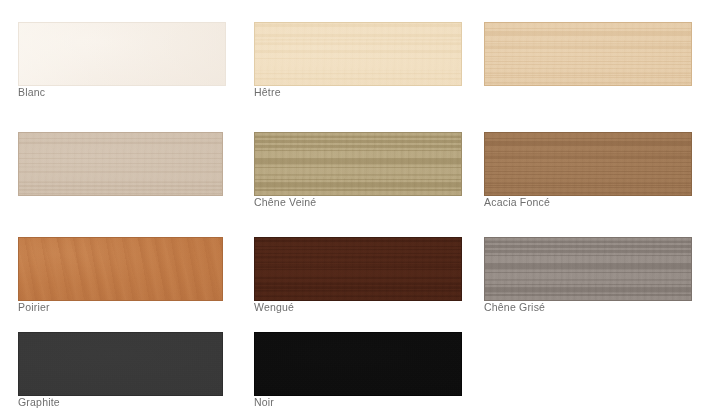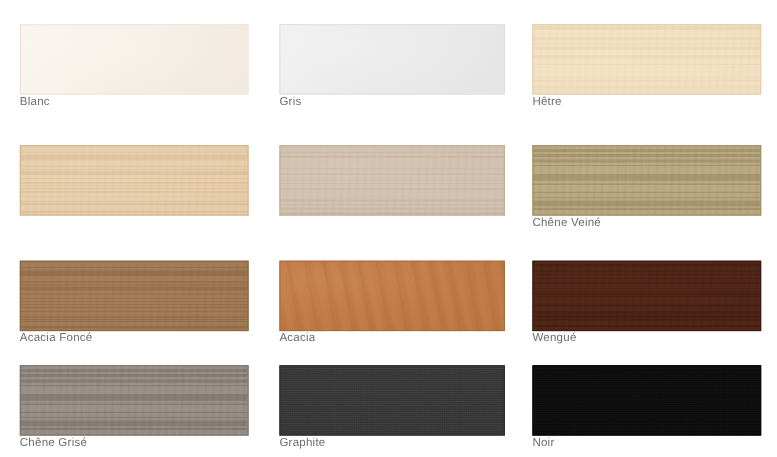--- a/index.html
+++ b/index.html
@@ -53,26 +53,20 @@
 
 <div id="swatch-grid">
 
   <div class="swatch-cell swatch-col1">
     <div class="swatch-chip" style="background: rgb(246, 239, 231); border: 1px solid rgb(236, 228, 218);">
       <div class="grain" style="background-image: linear-gradient(100deg, rgba(251, 247, 241, 0.7) 0%, rgba(246, 239, 231, 0.2) 40%, rgba(239, 230, 219, 0.55) 100%), radial-gradient(120% 90% at 35% 30%, rgba(251, 247, 241, 0.65) 0%, rgba(239, 230, 219, 0.3) 100%); background-blend-mode: normal;"></div>
     </div>
     <div class="swatch-label">Blanc</div>
   </div>
 
-  <div class="swatch-cell swatch-col2">
-    <div class="swatch-chip" style="background: rgb(234, 234, 234); border: 1px solid rgb(222, 222, 222);">
-      <div class="grain" style="background-image: linear-gradient(100deg, rgba(243, 243, 243, 0.7) 0%, rgba(234, 234, 234, 0.2) 40%, rgba(226, 226, 226, 0.55) 100%), radial-gradient(120% 90% at 35% 30%, rgba(243, 243, 243, 0.65) 0%, rgba(226, 226, 226, 0.3) 100%); background-blend-mode: normal;"></div>
-    </div>
-    <div class="swatch-label">Gris</div>
-  </div>
 
   <div class="swatch-cell swatch-col3">
     <div class="swatch-chip" style="background: rgb(239, 220, 189); border: 1px solid rgb(226, 205, 168);">
       <div class="grain" style="background-image: linear-gradient(transparent 0%, transparent 0%, rgba(246, 231, 205, 0.28) 0%, rgba(246, 231, 205, 0.28) 0.587661%, rgba(230, 208, 171, 0.3) 1.61982%, rgba(230, 208, 171, 0.3) 2.10982%, rgba(230, 208, 171, 0.3) 2.51051%, rgba(230, 208, 171, 0.3) 4.06604%, rgba(230, 208, 171, 0.3) 4.8885%, rgba(230, 208, 171, 0.3) 6.29775%, rgba(246, 231, 205, 0.28) 7.0119%, rgba(246, 231, 205, 0.28) 7.68806%, rgba(246, 231, 205, 0.28) 8.18046%, rgba(246, 231, 205, 0.28) 9.66173%, rgba(246, 231, 205, 0.28) 10.2356%, rgba(246, 231, 205, 0.28) 11.6852%, rgba(246, 231, 205, 0.28) 12.0605%, rgba(246, 231, 205, 0.28) 13.2666%, rgba(246, 231, 205, 0.28) 13.5799%, rgba(246, 231, 205, 0.28) 14.9556%, rgba(246, 231, 205, 0.28) 15.7601%, rgba(246, 231, 205, 0.28) 16.8438%, rgba(230, 208, 171, 0.3) 18.1094%, rgba(230, 208, 171, 0.3) 19.0642%, rgba(230, 208, 171, 0.3) 20.1775%, rgba(230, 208, 171, 0.3) 21.7915%, rgba(246, 231, 205, 0.28) 22.5557%, rgba(246, 231, 205, 0.28) 23.2423%, rgba(246, 231, 205, 0.28) 23.8773%, rgba(246, 231, 205, 0.28) 25.6745%, rgba(230, 208, 171, 0.3) 26.817%, rgba(230, 208, 171, 0.3) 27.8881%, rgba(246, 231, 205, 0.28) 28.5912%, rgba(246, 231, 205, 0.28) 29.2243%, rgba(246, 231, 205, 0.28) 29.9581%, rgba(246, 231, 205, 0.28) 31.0664%, rgba(230, 208, 171, 0.3) 31.7173%, rgba(230, 208, 171, 0.3) 33.3391%, rgba(230, 208, 171, 0.3) 34.2104%, rgba(230, 208, 171, 0.3) 35.5088%, rgba(246, 231, 205, 0.28) 36.3203%, rgba(246, 231, 205, 0.28) 37.0836%, rgba(246, 231, 205, 0.28) 37.972%, rgba(246, 231, 205, 0.28) 38.6133%, rgba(246, 231, 205, 0.28) 39.1318%, rgba(246, 231, 205, 0.28) 40.6894%, rgba(246, 231, 205, 0.28) 41.8079%, rgba(246, 231, 205, 0.28) 42.9448%, rgba(230, 208, 171, 0.3) 44.05%, rgba(230, 208, 171, 0.3) 45.5545%, rgba(230, 208, 171, 0.3) 46.4495%, rgba(230, 208, 171, 0.3) 48.2348%, rgba(246, 231, 205, 0.28) 49.1395%, rgba(246, 231, 205, 0.28) 50.2438%, rgba(246, 231, 205, 0.28) 50.7948%, rgba(246, 231, 205, 0.28) 52.3814%, rgba(246, 231, 205, 0.28) 53.6319%, rgba(246, 231, 205, 0.28) 54.4889%, rgba(246, 231, 205, 0.28) 54.9089%, rgba(246, 231, 205, 0.28) 55.9494%, rgba(230, 208, 171, 0.3) 56.4254%, rgba(230, 208, 171, 0.3) 57.6877%, rgba(246, 231, 205, 0.28) 58.5231%, rgba(246, 231, 205, 0.28) 59.1703%, rgba(246, 231, 205, 0.28) 60.0848%, rgba(246, 231, 205, 0.28) 61.4052%, rgba(246, 231, 205, 0.28) 62.5355%, rgba(246, 231, 205, 0.28) 63.4423%, rgba(246, 231, 205, 0.28) 64.3415%, rgba(246, 231, 205, 0.28) 65.8729%, rgba(246, 231, 205, 0.28) 66.511%, rgba(246, 231, 205, 0.28) 67.3301%, rgba(246, 231, 205, 0.28) 68.0938%, rgba(246, 231, 205, 0.28) 68.9888%, rgba(246, 231, 205, 0.28) 69.6811%, rgba(246, 231, 205, 0.28) 70.5653%, rgba(246, 231, 205, 0.28) 71.4063%, rgba(246, 231, 205, 0.28) 72.8178%, rgba(246, 231, 205, 0.28) 73.444%, rgba(246, 231, 205, 0.28) 75.046%, rgba(230, 208, 171, 0.3) 75.5106%, rgba(230, 208, 171, 0.3) 76.0914%, rgba(246, 231, 205, 0.28) 76.8643%, rgba(246, 231, 205, 0.28) 77.337%, rgba(246, 231, 205, 0.28) 78.3049%, rgba(246, 231, 205, 0.28) 78.7077%, rgba(246, 231, 205, 0.28) 79.1737%, rgba(246, 231, 205, 0.28) 80.1698%, rgba(230, 208, 171, 0.3) 80.8539%, rgba(230, 208, 171, 0.3) 82.2315%, rgba(246, 231, 205, 0.28) 83.2703%, rgba(246, 231, 205, 0.28) 83.9426%, rgba(246, 231, 205, 0.28) 84.8892%, rgba(246, 231, 205, 0.28) 85.8944%, rgba(246, 231, 205, 0.28) 86.7188%, rgba(246, 231, 205, 0.28) 88.2201%, rgba(230, 208, 171, 0.3) 89.3088%, rgba(230, 208, 171, 0.3) 90.5944%, rgba(246, 231, 205, 0.28) 91.7508%, rgba(246, 231, 205, 0.28) 92.7338%, rgba(246, 231, 205, 0.28) 93.1777%, rgba(246, 231, 205, 0.28) 94.3964%, rgba(246, 231, 205, 0.28) 94.7644%, rgba(246, 231, 205, 0.28) 95.8819%, rgba(246, 231, 205, 0.28) 96.2272%, rgba(246, 231, 205, 0.28) 97.5319%, rgba(246, 231, 205, 0.28) 98.3244%, rgba(246, 231, 205, 0.28) 99.2293%), repeating-linear-gradient(92deg, rgba(230, 208, 171, 0.16) 0px, rgba(230, 208, 171, 0) 2px, rgba(246, 231, 205, 0.14) 4px, rgba(246, 231, 205, 0) 7px), radial-gradient(120% 70% at 30% 40%, rgba(246, 231, 205, 0.35) 0%, rgba(230, 208, 171, 0.22) 100%); background-blend-mode: normal;"></div>
     </div>
     <div class="swatch-label">Hêtre</div>
   </div>
 
   <div class="swatch-cell swatch-col1">
     <div class="swatch-chip" style="background: rgb(227, 201, 166); border: 1px solid rgb(211, 180, 139);">
@@ -97,21 +91,21 @@
     <div class="swatch-chip" style="background: rgb(155, 116, 80); border: 1px solid rgb(139, 102, 68);">
       <div class="grain" style="background-image: linear-gradient(transparent 0%, transparent 0%, rgba(174, 135, 99, 0.28) 0%, rgba(174, 135, 99, 0.28) 0.518146%, rgba(174, 135, 99, 0.28) 1.53123%, rgba(174, 135, 99, 0.28) 2.82555%, rgba(174, 135, 99, 0.28) 3.32676%, rgba(174, 135, 99, 0.28) 4.76879%, rgba(174, 135, 99, 0.28) 5.95026%, rgba(174, 135, 99, 0.28) 7.53652%, rgba(138, 100, 67, 0.4) 8.00705%, rgba(138, 100, 67, 0.4) 8.85907%, rgba(174, 135, 99, 0.28) 9.64412%, rgba(174, 135, 99, 0.28) 11.0084%, rgba(174, 135, 99, 0.28) 11.5501%, rgba(174, 135, 99, 0.28) 12.2982%, rgba(138, 100, 67, 0.4) 13.4554%, rgba(138, 100, 67, 0.4) 14.5839%, rgba(138, 100, 67, 0.4) 15.6319%, rgba(138, 100, 67, 0.4) 17.2622%, rgba(138, 100, 67, 0.4) 17.8933%, rgba(138, 100, 67, 0.4) 19.2721%, rgba(138, 100, 67, 0.4) 19.595%, rgba(138, 100, 67, 0.4) 20.5936%, rgba(174, 135, 99, 0.28) 21.1339%, rgba(174, 135, 99, 0.28) 22.249%, rgba(174, 135, 99, 0.28) 22.9486%, rgba(174, 135, 99, 0.28) 23.8017%, rgba(174, 135, 99, 0.28) 25.0196%, rgba(174, 135, 99, 0.28) 25.8572%, rgba(174, 135, 99, 0.28) 26.3688%, rgba(174, 135, 99, 0.28) 28.0624%, rgba(138, 100, 67, 0.4) 29.0598%, rgba(138, 100, 67, 0.4) 30.106%, rgba(174, 135, 99, 0.28) 31.198%, rgba(174, 135, 99, 0.28) 32.2183%, rgba(138, 100, 67, 0.4) 33.4303%, rgba(138, 100, 67, 0.4) 34.1712%, rgba(174, 135, 99, 0.28) 34.9455%, rgba(174, 135, 99, 0.28) 35.7786%, rgba(138, 100, 67, 0.4) 36.9738%, rgba(138, 100, 67, 0.4) 37.3956%, rgba(138, 100, 67, 0.4) 38.2873%, rgba(138, 100, 67, 0.4) 39.9193%, rgba(138, 100, 67, 0.4) 41.1996%, rgba(138, 100, 67, 0.4) 41.7883%, rgba(174, 135, 99, 0.28) 42.566%, rgba(174, 135, 99, 0.28) 43.4829%, rgba(174, 135, 99, 0.28) 44.2835%, rgba(174, 135, 99, 0.28) 46.0252%, rgba(138, 100, 67, 0.4) 46.7908%, rgba(138, 100, 67, 0.4) 47.4788%, rgba(174, 135, 99, 0.28) 48.5681%, rgba(174, 135, 99, 0.28) 49.949%, rgba(174, 135, 99, 0.28) 51.1376%, rgba(174, 135, 99, 0.28) 52.5829%, rgba(138, 100, 67, 0.4) 53.0628%, rgba(138, 100, 67, 0.4) 54.569%, rgba(174, 135, 99, 0.28) 54.9491%, rgba(174, 135, 99, 0.28) 55.6376%, rgba(174, 135, 99, 0.28) 55.9434%, rgba(174, 135, 99, 0.28) 57.0609%, rgba(138, 100, 67, 0.4) 57.7344%, rgba(138, 100, 67, 0.4) 58.1524%, rgba(174, 135, 99, 0.28) 59.0525%, rgba(174, 135, 99, 0.28) 59.7675%, rgba(174, 135, 99, 0.28) 60.1696%, rgba(174, 135, 99, 0.28) 61.3032%, rgba(138, 100, 67, 0.4) 61.8994%, rgba(138, 100, 67, 0.4) 62.698%, rgba(174, 135, 99, 0.28) 63.5972%, rgba(174, 135, 99, 0.28) 65.4324%, rgba(138, 100, 67, 0.4) 66.16%, rgba(138, 100, 67, 0.4) 68.0283%, rgba(174, 135, 99, 0.28) 68.5264%, rgba(174, 135, 99, 0.28) 70.0494%, rgba(174, 135, 99, 0.28) 70.6769%, rgba(174, 135, 99, 0.28) 72.1011%, rgba(138, 100, 67, 0.4) 72.6333%, rgba(138, 100, 67, 0.4) 73.3302%, rgba(174, 135, 99, 0.28) 73.9593%, rgba(174, 135, 99, 0.28) 75.4255%, rgba(174, 135, 99, 0.28) 75.7603%, rgba(174, 135, 99, 0.28) 77.1172%, rgba(174, 135, 99, 0.28) 78.1833%, rgba(174, 135, 99, 0.28) 79.1774%, rgba(138, 100, 67, 0.4) 80.4168%, rgba(138, 100, 67, 0.4) 81.4198%, rgba(174, 135, 99, 0.28) 82.6913%, rgba(174, 135, 99, 0.28) 83.1996%, rgba(138, 100, 67, 0.4) 83.7787%, rgba(138, 100, 67, 0.4) 85.4139%, rgba(174, 135, 99, 0.28) 85.9927%, rgba(174, 135, 99, 0.28) 86.5013%, rgba(138, 100, 67, 0.4) 87.1885%, rgba(138, 100, 67, 0.4) 87.9421%, rgba(174, 135, 99, 0.28) 88.2633%, rgba(174, 135, 99, 0.28) 89.7583%, rgba(174, 135, 99, 0.28) 90.6556%, rgba(174, 135, 99, 0.28) 92.5136%, rgba(174, 135, 99, 0.28) 93.3458%, rgba(174, 135, 99, 0.28) 94.3133%, rgba(138, 100, 67, 0.4) 94.8558%, rgba(138, 100, 67, 0.4) 95.8043%, rgba(138, 100, 67, 0.4) 96.2494%, rgba(138, 100, 67, 0.4) 97.1755%, rgba(174, 135, 99, 0.28) 98.1318%, rgba(174, 135, 99, 0.28) 99.657%), repeating-linear-gradient(92deg, rgba(138, 100, 67, 0.16) 0px, rgba(138, 100, 67, 0) 2px, rgba(174, 135, 99, 0.14) 4px, rgba(174, 135, 99, 0) 7px), radial-gradient(120% 70% at 30% 40%, rgba(174, 135, 99, 0.35) 0%, rgba(138, 100, 67, 0.22) 100%); background-blend-mode: normal;"></div>
     </div>
     <div class="swatch-label">Acacia Foncé</div>
   </div>
 
   <div class="swatch-cell swatch-col2">
     <div class="swatch-chip" style="background: rgb(192, 122, 70); border: 1px solid rgb(171, 106, 59);">
       <div class="grain" style="background-image: repeating-linear-gradient(80deg, rgba(176, 106, 58, 0.3) 0px, rgba(176, 106, 58, 0) 5px, rgba(207, 141, 89, 0.26) 9px, rgba(207, 141, 89, 0) 16px), repeating-linear-gradient(75deg, rgba(176, 106, 58, 0.16) 0px, rgba(176, 106, 58, 0) 13px), radial-gradient(150% 110% at 18% 25%, rgba(207, 141, 89, 0.55) 0%, rgba(192, 122, 70, 0.1) 45%, rgba(176, 106, 58, 0.5) 100%); background-blend-mode: normal;"></div>
     </div>
-    <div class="swatch-label">Acacia</div>
+    <div class="swatch-label">Poirier</div>
   </div>
 
   <div class="swatch-cell swatch-col3">
     <div class="swatch-chip" style="background: rgb(75, 35, 21); border: 1px solid rgb(60, 28, 17);">
       <div class="grain" style="background-image: linear-gradient(transparent 0%, transparent 0%, rgba(92, 46, 29, 0.28) 0%, rgba(92, 46, 29, 0.28) 1.0063%, rgba(92, 46, 29, 0.28) 1.60717%, rgba(92, 46, 29, 0.28) 2.85492%, rgba(61, 27, 16, 0.3) 3.69855%, rgba(61, 27, 16, 0.3) 4.80929%, rgba(61, 27, 16, 0.3) 5.25447%, rgba(61, 27, 16, 0.3) 6.47472%, rgba(92, 46, 29, 0.28) 7.29692%, rgba(92, 46, 29, 0.28) 7.9982%, rgba(92, 46, 29, 0.28) 8.38955%, rgba(92, 46, 29, 0.28) 10.0684%, rgba(92, 46, 29, 0.28) 10.6377%, rgba(92, 46, 29, 0.28) 12.4156%, rgba(61, 27, 16, 0.3) 13.1883%, rgba(61, 27, 16, 0.3) 14.8119%, rgba(92, 46, 29, 0.28) 15.2302%, rgba(92, 46, 29, 0.28) 17.0709%, rgba(61, 27, 16, 0.3) 17.9934%, rgba(61, 27, 16, 0.3) 19.5478%, rgba(92, 46, 29, 0.28) 20.2502%, rgba(92, 46, 29, 0.28) 21.6398%, rgba(92, 46, 29, 0.28) 22.8141%, rgba(92, 46, 29, 0.28) 23.2854%, rgba(61, 27, 16, 0.3) 24.0404%, rgba(61, 27, 16, 0.3) 24.965%, rgba(92, 46, 29, 0.28) 25.8262%, rgba(92, 46, 29, 0.28) 27.7006%, rgba(92, 46, 29, 0.28) 28.6101%, rgba(92, 46, 29, 0.28) 29.5558%, rgba(61, 27, 16, 0.3) 29.8725%, rgba(61, 27, 16, 0.3) 31.636%, rgba(61, 27, 16, 0.3) 32.1352%, rgba(61, 27, 16, 0.3) 32.5881%, rgba(92, 46, 29, 0.28) 33.462%, rgba(92, 46, 29, 0.28) 34.1008%, rgba(92, 46, 29, 0.28) 34.9582%, rgba(92, 46, 29, 0.28) 36.4045%, rgba(92, 46, 29, 0.28) 37.2708%, rgba(92, 46, 29, 0.28) 37.771%, rgba(61, 27, 16, 0.3) 38.0885%, rgba(61, 27, 16, 0.3) 39.5142%, rgba(92, 46, 29, 0.28) 40.1415%, rgba(92, 46, 29, 0.28) 41.9892%, rgba(61, 27, 16, 0.3) 43.2019%, rgba(61, 27, 16, 0.3) 44.0931%, rgba(92, 46, 29, 0.28) 44.5833%, rgba(92, 46, 29, 0.28) 45.2646%, rgba(61, 27, 16, 0.3) 46.1411%, rgba(61, 27, 16, 0.3) 47.984%, rgba(92, 46, 29, 0.28) 48.7722%, rgba(92, 46, 29, 0.28) 49.2732%, rgba(61, 27, 16, 0.3) 49.9152%, rgba(61, 27, 16, 0.3) 51.6959%, rgba(92, 46, 29, 0.28) 52.5506%, rgba(92, 46, 29, 0.28) 54.3575%, rgba(92, 46, 29, 0.28) 55.2003%, rgba(92, 46, 29, 0.28) 56.4049%, rgba(92, 46, 29, 0.28) 57.428%, rgba(92, 46, 29, 0.28) 58.0268%, rgba(92, 46, 29, 0.28) 58.839%, rgba(92, 46, 29, 0.28) 59.4535%, rgba(92, 46, 29, 0.28) 60.0802%, rgba(92, 46, 29, 0.28) 61.957%, rgba(61, 27, 16, 0.3) 62.8404%, rgba(61, 27, 16, 0.3) 63.351%, rgba(61, 27, 16, 0.3) 64.3498%, rgba(61, 27, 16, 0.3) 65.9908%, rgba(92, 46, 29, 0.28) 66.3805%, rgba(92, 46, 29, 0.28) 67.7733%, rgba(92, 46, 29, 0.28) 68.2461%, rgba(92, 46, 29, 0.28) 70.1373%, rgba(92, 46, 29, 0.28) 70.8019%, rgba(92, 46, 29, 0.28) 71.5631%, rgba(61, 27, 16, 0.3) 71.9449%, rgba(61, 27, 16, 0.3) 73.5726%, rgba(61, 27, 16, 0.3) 74.6139%, rgba(61, 27, 16, 0.3) 75.2295%, rgba(92, 46, 29, 0.28) 76.289%, rgba(92, 46, 29, 0.28) 77.6391%, rgba(61, 27, 16, 0.3) 78.4923%, rgba(61, 27, 16, 0.3) 79.9485%, rgba(61, 27, 16, 0.3) 80.7875%, rgba(61, 27, 16, 0.3) 82.3462%, rgba(92, 46, 29, 0.28) 82.7799%, rgba(92, 46, 29, 0.28) 83.5627%, rgba(61, 27, 16, 0.3) 84.6164%, rgba(61, 27, 16, 0.3) 85.8698%, rgba(92, 46, 29, 0.28) 86.9857%, rgba(92, 46, 29, 0.28) 87.5813%, rgba(92, 46, 29, 0.28) 88.6182%, rgba(92, 46, 29, 0.28) 89.5525%, rgba(92, 46, 29, 0.28) 90.7859%, rgba(92, 46, 29, 0.28) 92.1803%, rgba(61, 27, 16, 0.3) 93.3023%, rgba(61, 27, 16, 0.3) 94.4035%, rgba(92, 46, 29, 0.28) 95.5229%, rgba(92, 46, 29, 0.28) 96.2023%, rgba(92, 46, 29, 0.28) 96.8446%, rgba(92, 46, 29, 0.28) 97.5988%, rgba(92, 46, 29, 0.28) 98.706%, rgba(92, 46, 29, 0.28) 99.1566%), repeating-linear-gradient(92deg, rgba(61, 27, 16, 0.16) 0px, rgba(61, 27, 16, 0) 2px, rgba(92, 46, 29, 0.14) 4px, rgba(92, 46, 29, 0) 7px), radial-gradient(120% 70% at 30% 40%, rgba(92, 46, 29, 0.35) 0%, rgba(61, 27, 16, 0.22) 100%); background-blend-mode: normal;"></div>
     </div>
     <div class="swatch-label">Wengué</div>
   </div>
 
   <div class="swatch-cell swatch-col1">

